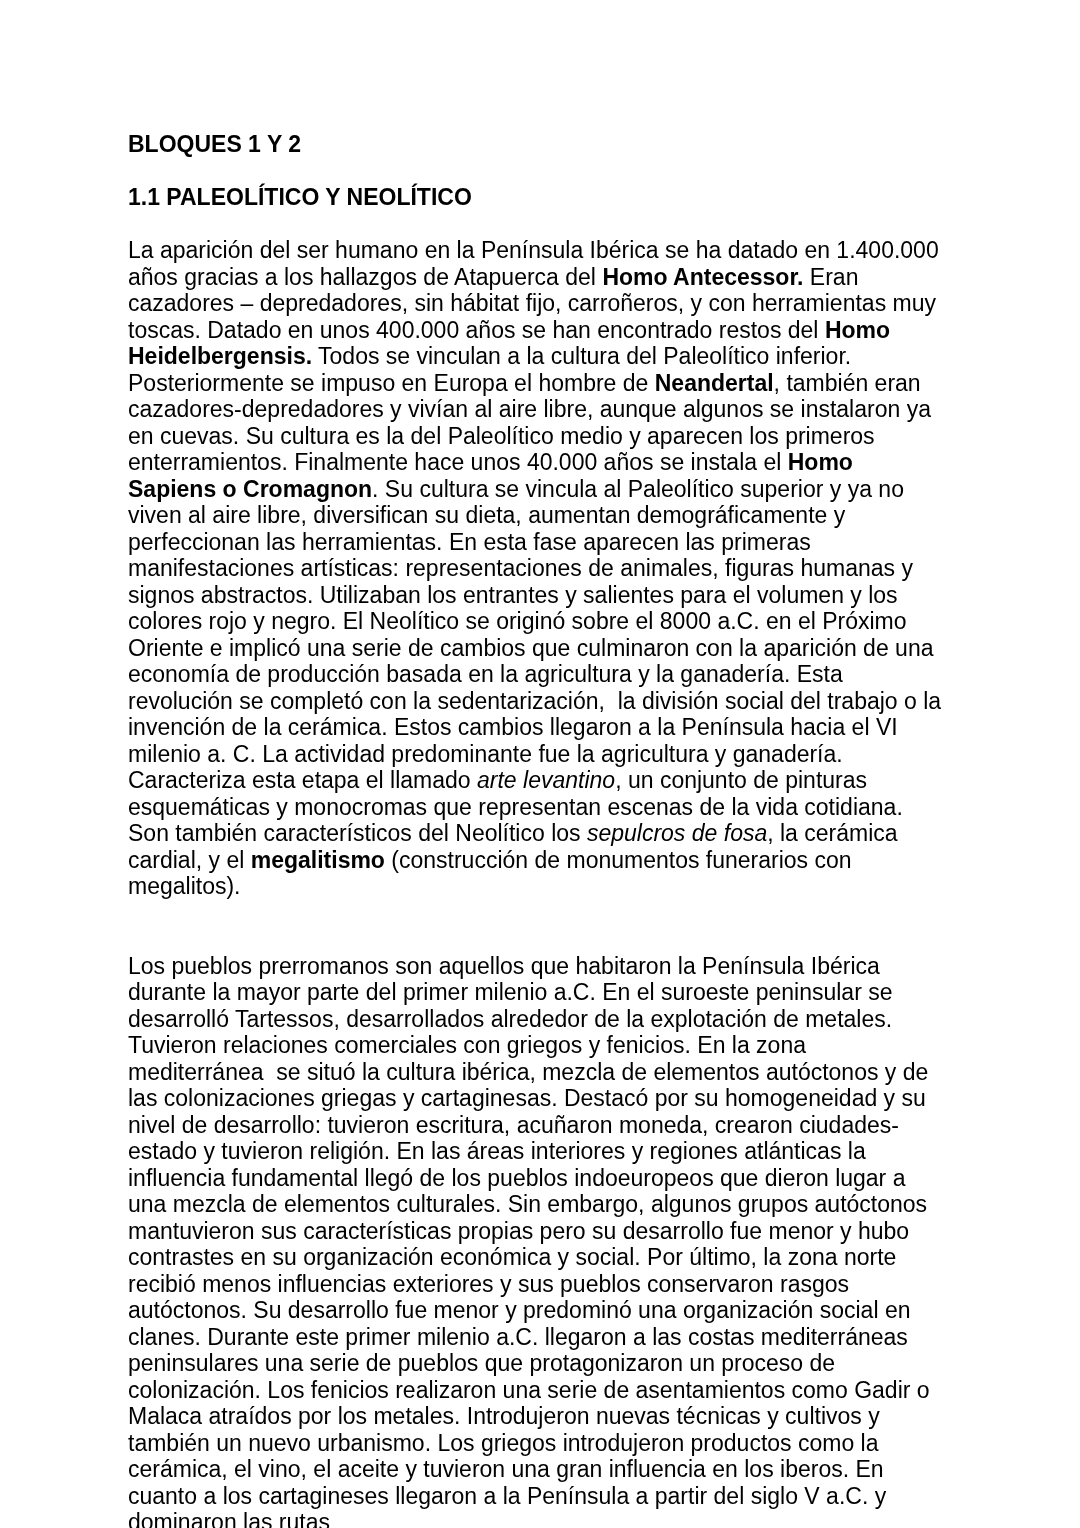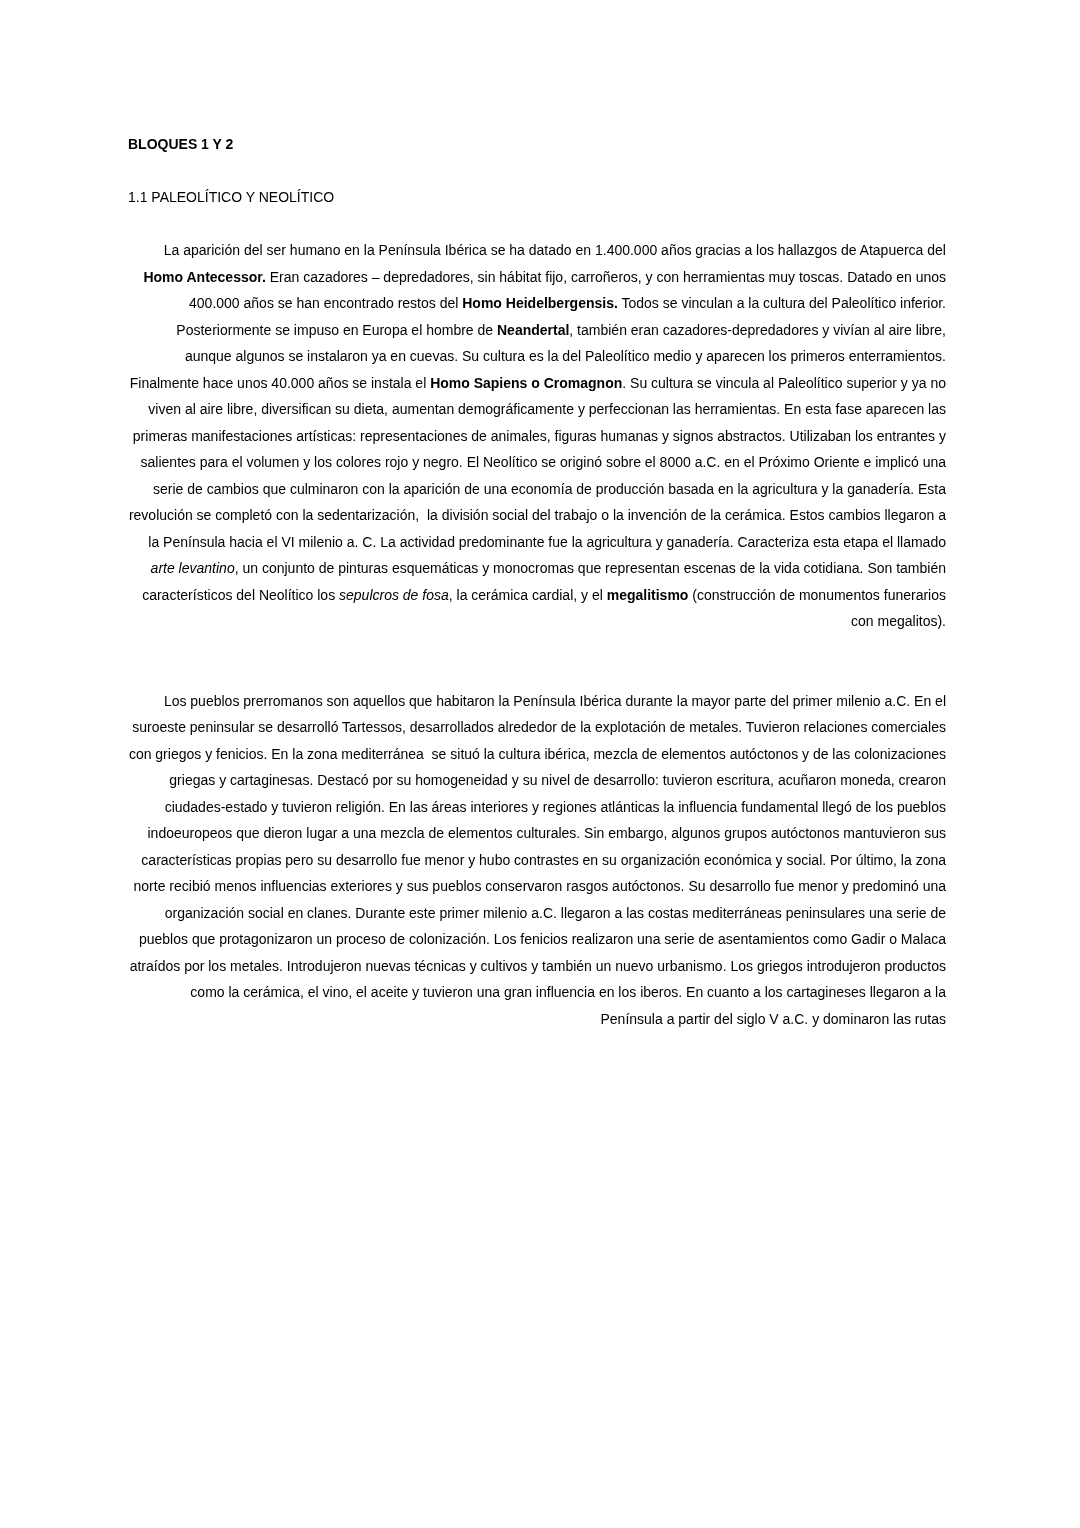--- a/index.html
+++ b/index.html
@@ -11,35 +11,34 @@
     font-family: "Liberation Sans", sans-serif;
     color: #000000;
   }
   .page {
     padding: 131px 0 0 128px;
     width: 946px; 
   }
   .doc-title,
   .section-heading,
   .para {
-    font-size: 14px;
+    font-size: 23px;
     line-height: 26.5px;
   }
   .doc-title {
     font-weight: 700;
     margin-bottom: 26.5px; 
   }
   .section-heading {
-    font-weight: 400;
+    font-weight: 700;
     margin-bottom: 26.5px; 
   }
   .para {
     white-space: pre-wrap;   
     word-wrap: break-word;
-    text-align: right;
   }
   .para-first {
     margin-bottom: 53px;     
   }
   .run-b { font-weight: 700; }
   .run-i { font-style: italic; }
 </style>
 </head>
 <body>
 

